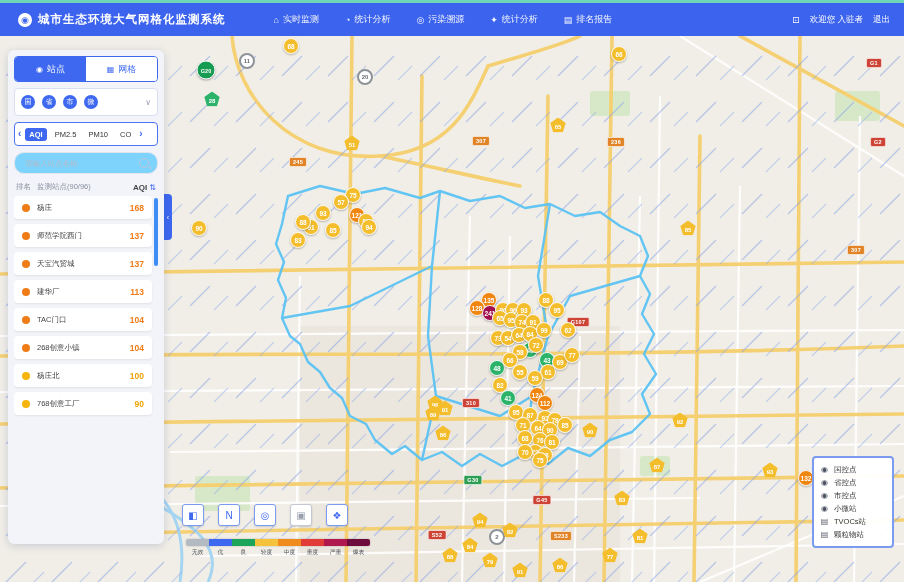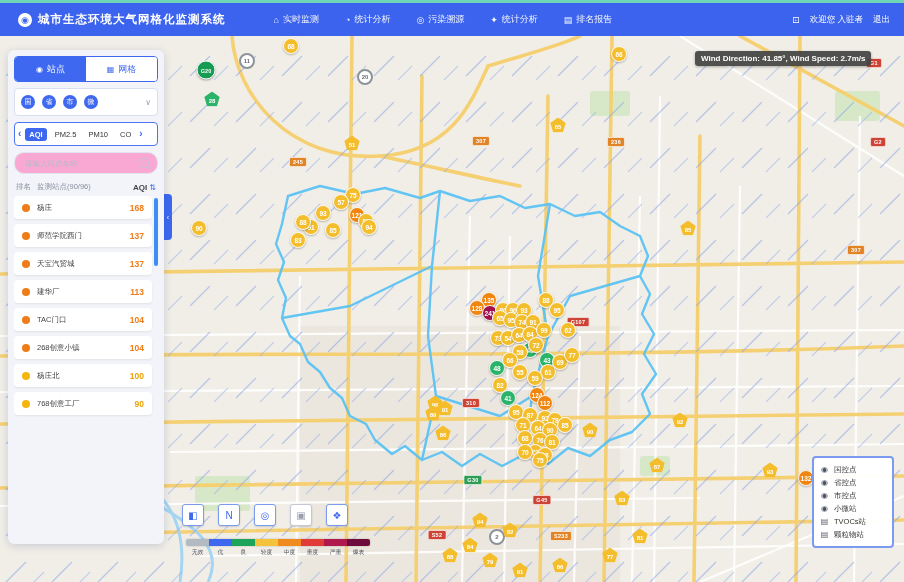--- a/index.html
+++ b/index.html
@@ -60,21 +60,21 @@
   .tab{flex:1;display:flex;align-items:center;justify-content:center;gap:4px;font-size:9px;cursor:pointer;color:#3d68ef;background:#fff;}
   .tab .t-ic{font-size:8px;}
   .tab.active{background:#3d68ef;color:#fff;}
   .filterbox{margin-top:6px;height:26px;background:#fff;border:1px solid #d9def0;border-radius:4px;display:flex;align-items:center;padding:0 6px;gap:7px;flex:none;}
   .f-ic{width:14px;height:14px;border-radius:50%;background:#3d68ef;color:#fff;font-size:7px;display:flex;align-items:center;justify-content:center;cursor:pointer;}
   .f-chev{margin-left:auto;color:#9aa0ae;font-size:8px;}
   .pollutants{margin-top:6px;height:22px;border:1px solid #4d74f2;border-radius:4px;background:#fff;display:flex;align-items:center;padding:0 3px;gap:4px;flex:none;}
   .p-arrow{color:#3d68ef;font-size:10px;font-weight:bold;cursor:pointer;line-height:1;}
   .p-item{font-size:7.5px;color:#333;padding:2px 4px;border-radius:3px;cursor:pointer;white-space:nowrap;}
   .p-item.sel{background:#3d68ef;color:#fff;font-weight:bold;}
-  .searchbox{margin-top:6px;height:20px;background:#f9a8d4;border:1px solid #e0e4ee;border-radius:10px;display:flex;align-items:center;padding:0 8px;flex:none;}
+  .searchbox{margin-top:6px;height:20px;background:#7dd3fc;border:1px solid #e0e4ee;border-radius:10px;display:flex;align-items:center;padding:0 8px;flex:none;}
   .searchbox input{border:none;outline:none;flex:1;font-size:7.5px;color:#555;background:transparent;font-family:inherit;}
   .searchbox input::placeholder{color:#b5bac8;}
   .search-ic{width:8px;height:8px;border:1.3px solid #c0c5d4;border-radius:50%;position:relative;flex:none;}
   .search-ic::after{content:"";position:absolute;width:4px;height:1.3px;background:#c0c5d4;transform:rotate(45deg);right:-4px;bottom:-1px;}
   .list-header{display:flex;align-items:center;margin:8px 2px 4px 2px;font-size:7.5px;color:#8a8f9c;flex:none;}
   .lh-rank{margin-right:6px;}
   .lh-metric{margin-left:auto;color:#444;font-weight:bold;font-size:8px;}
   .lh-sort{color:#3d68ef;font-size:8px;margin-left:2px;}
   .station-list{flex:1;overflow:hidden;position:relative;padding-right:6px;}
   .st-card{height:23px;background:#fff;border-radius:4px;box-shadow:0 1px 2px rgba(0,0,0,.08);display:flex;align-items:center;padding:0 8px;margin-bottom:5px;cursor:pointer;}
@@ -255,21 +255,20 @@
         <div class="marker mk-s c-y" style="left: 470px; top: 509px;">84</div>
         <div class="marker mk-s c-y" style="left: 490px; top: 524px;">79</div>
         <div class="marker mk-s c-y" style="left: 520px; top: 534px;">91</div>
         <div class="marker mk-s c-y" style="left: 560px; top: 529px;">86</div>
         <div class="marker mk-s c-y" style="left: 610px; top: 519px;">77</div>
         <div class="marker mk-s c-y" style="left: 480px; top: 484px;">94</div>
         <div class="marker mk-s c-y" style="left: 510px; top: 494px;">82</div>
         <div class="marker mk-s c-y" style="left: 640px; top: 500px;">81</div>
       </div>
 
-    <div class="wind-tip">Wind Direction: 41.85°, Wind Speed: 2.7m/s</div>
 
     <div class="tools" id="tools">
         <div class="tool-btn">◧</div>
         <div class="tool-btn">N</div>
         <div class="tool-btn">◎</div>
         <div class="tool-btn dim">▣</div>
         <div class="tool-btn">❖</div>
       </div>
 
     <div class="scale">

